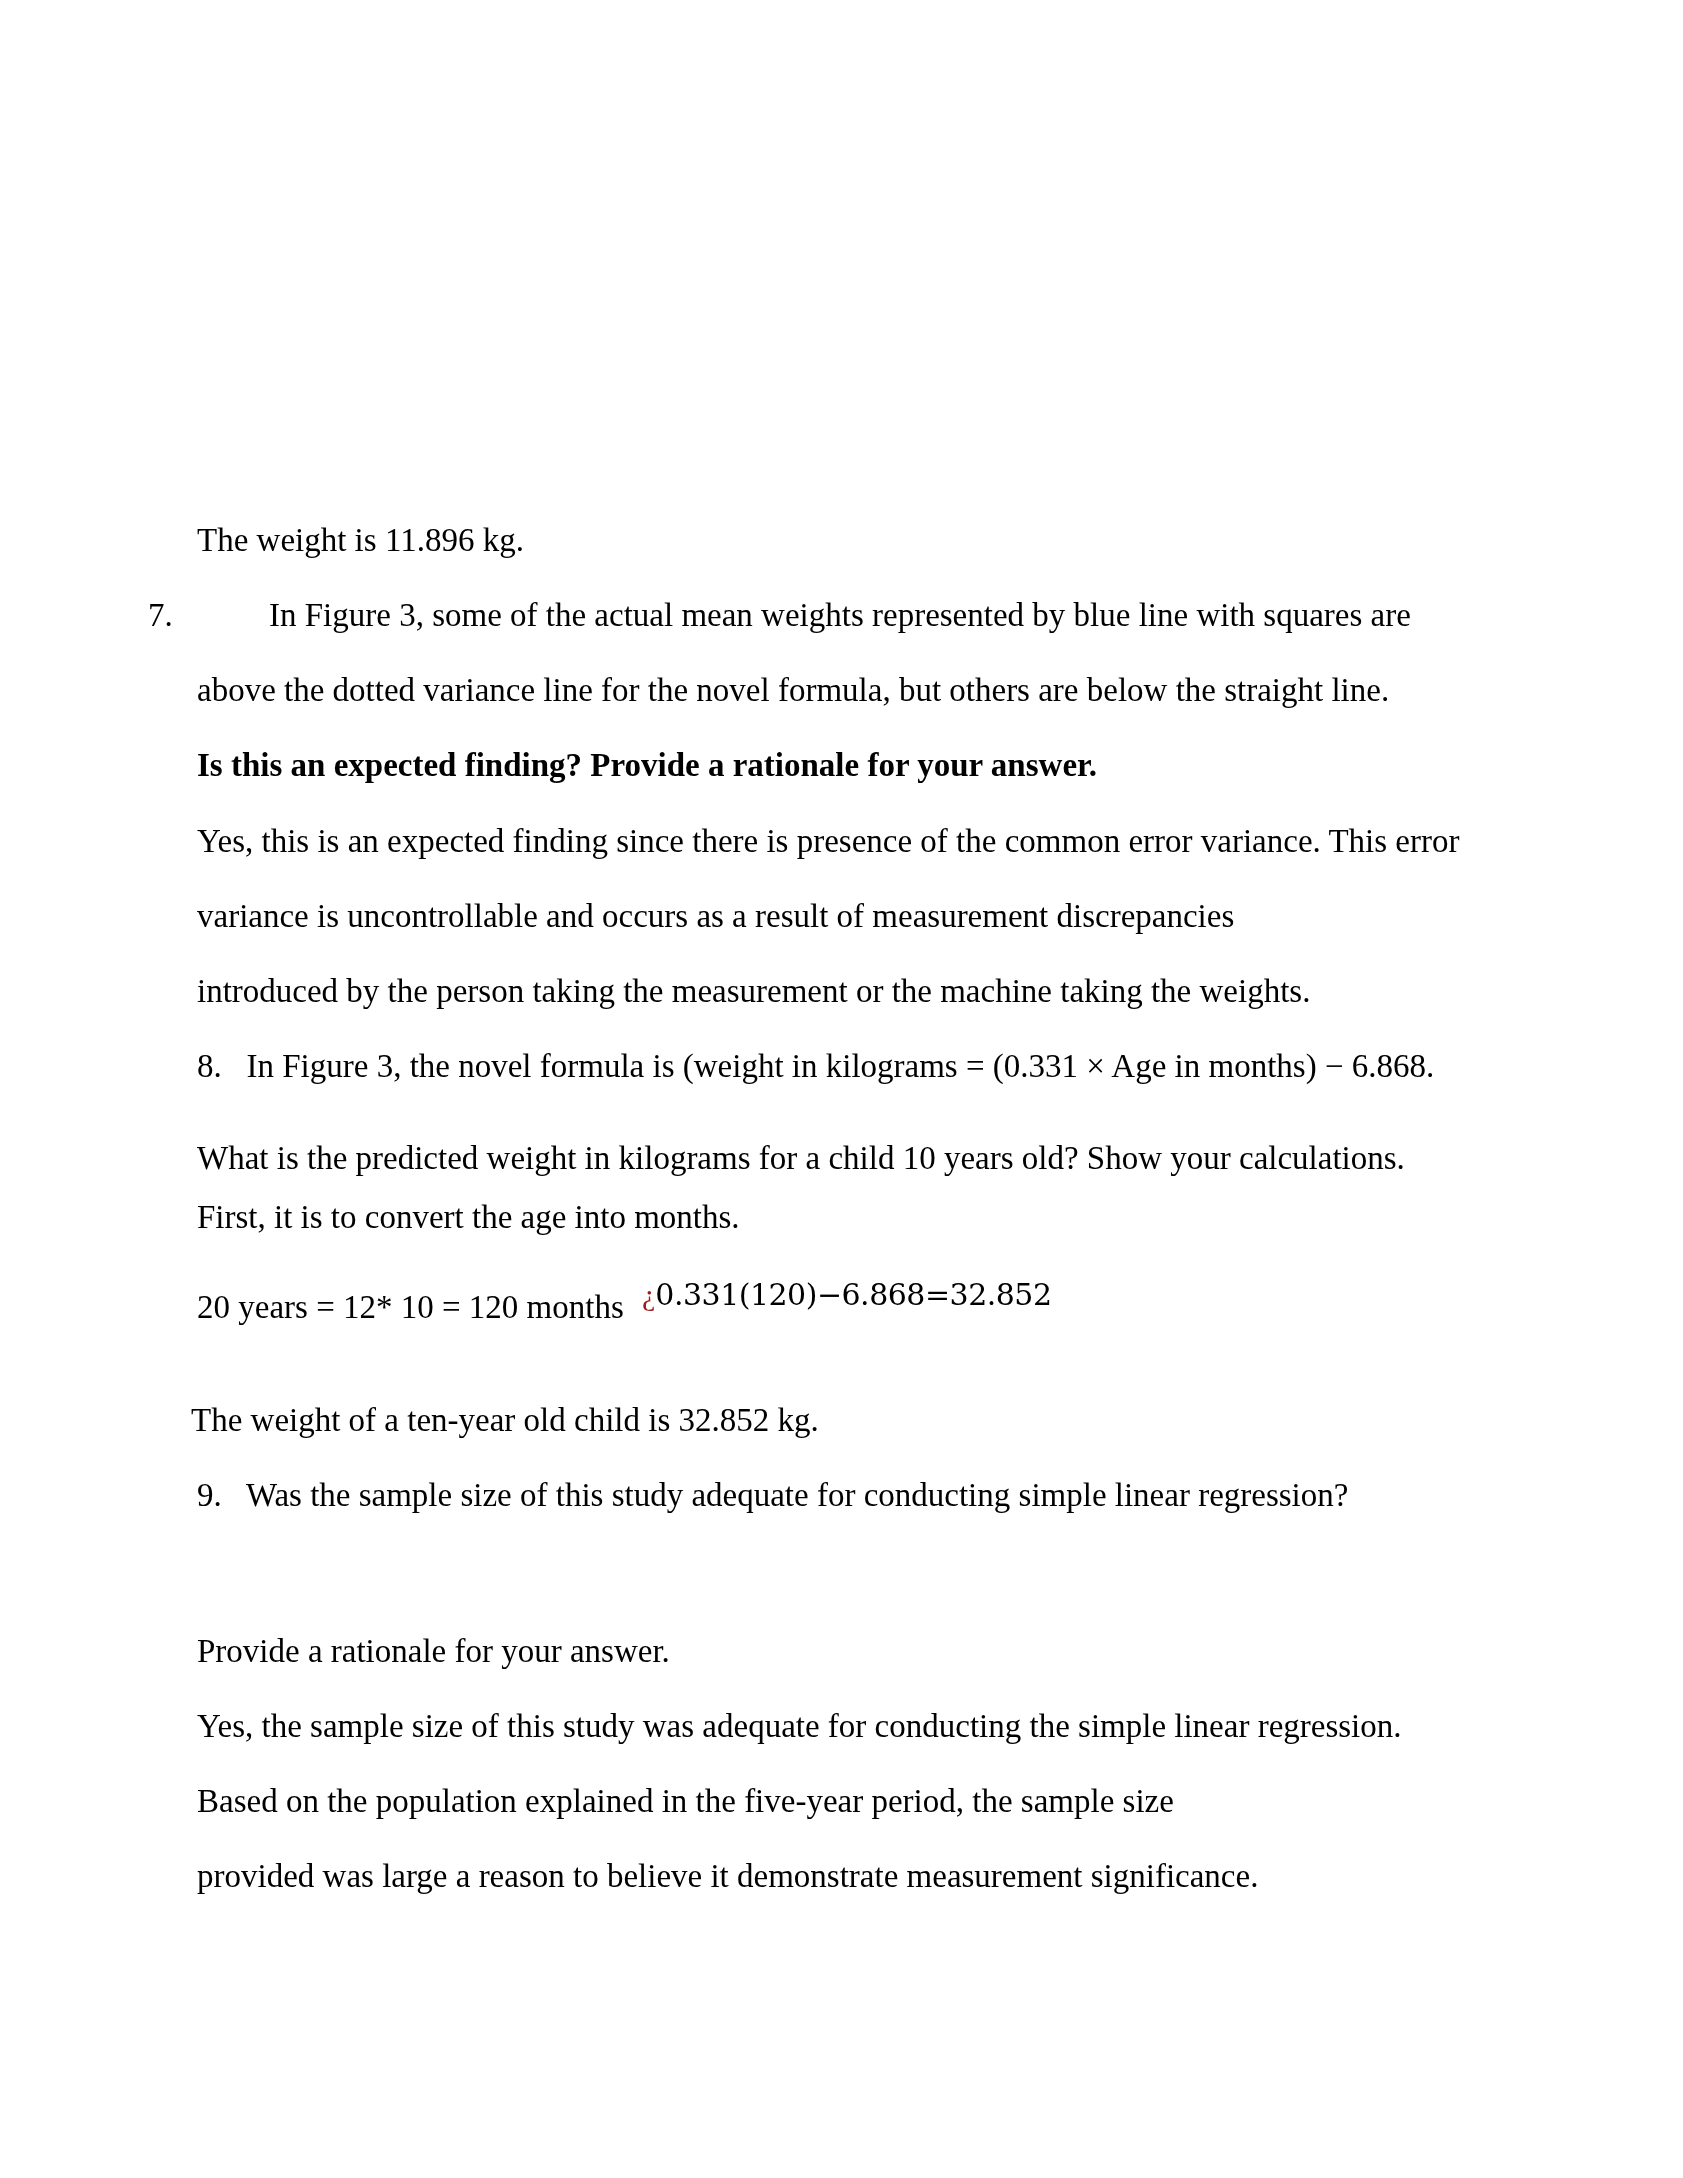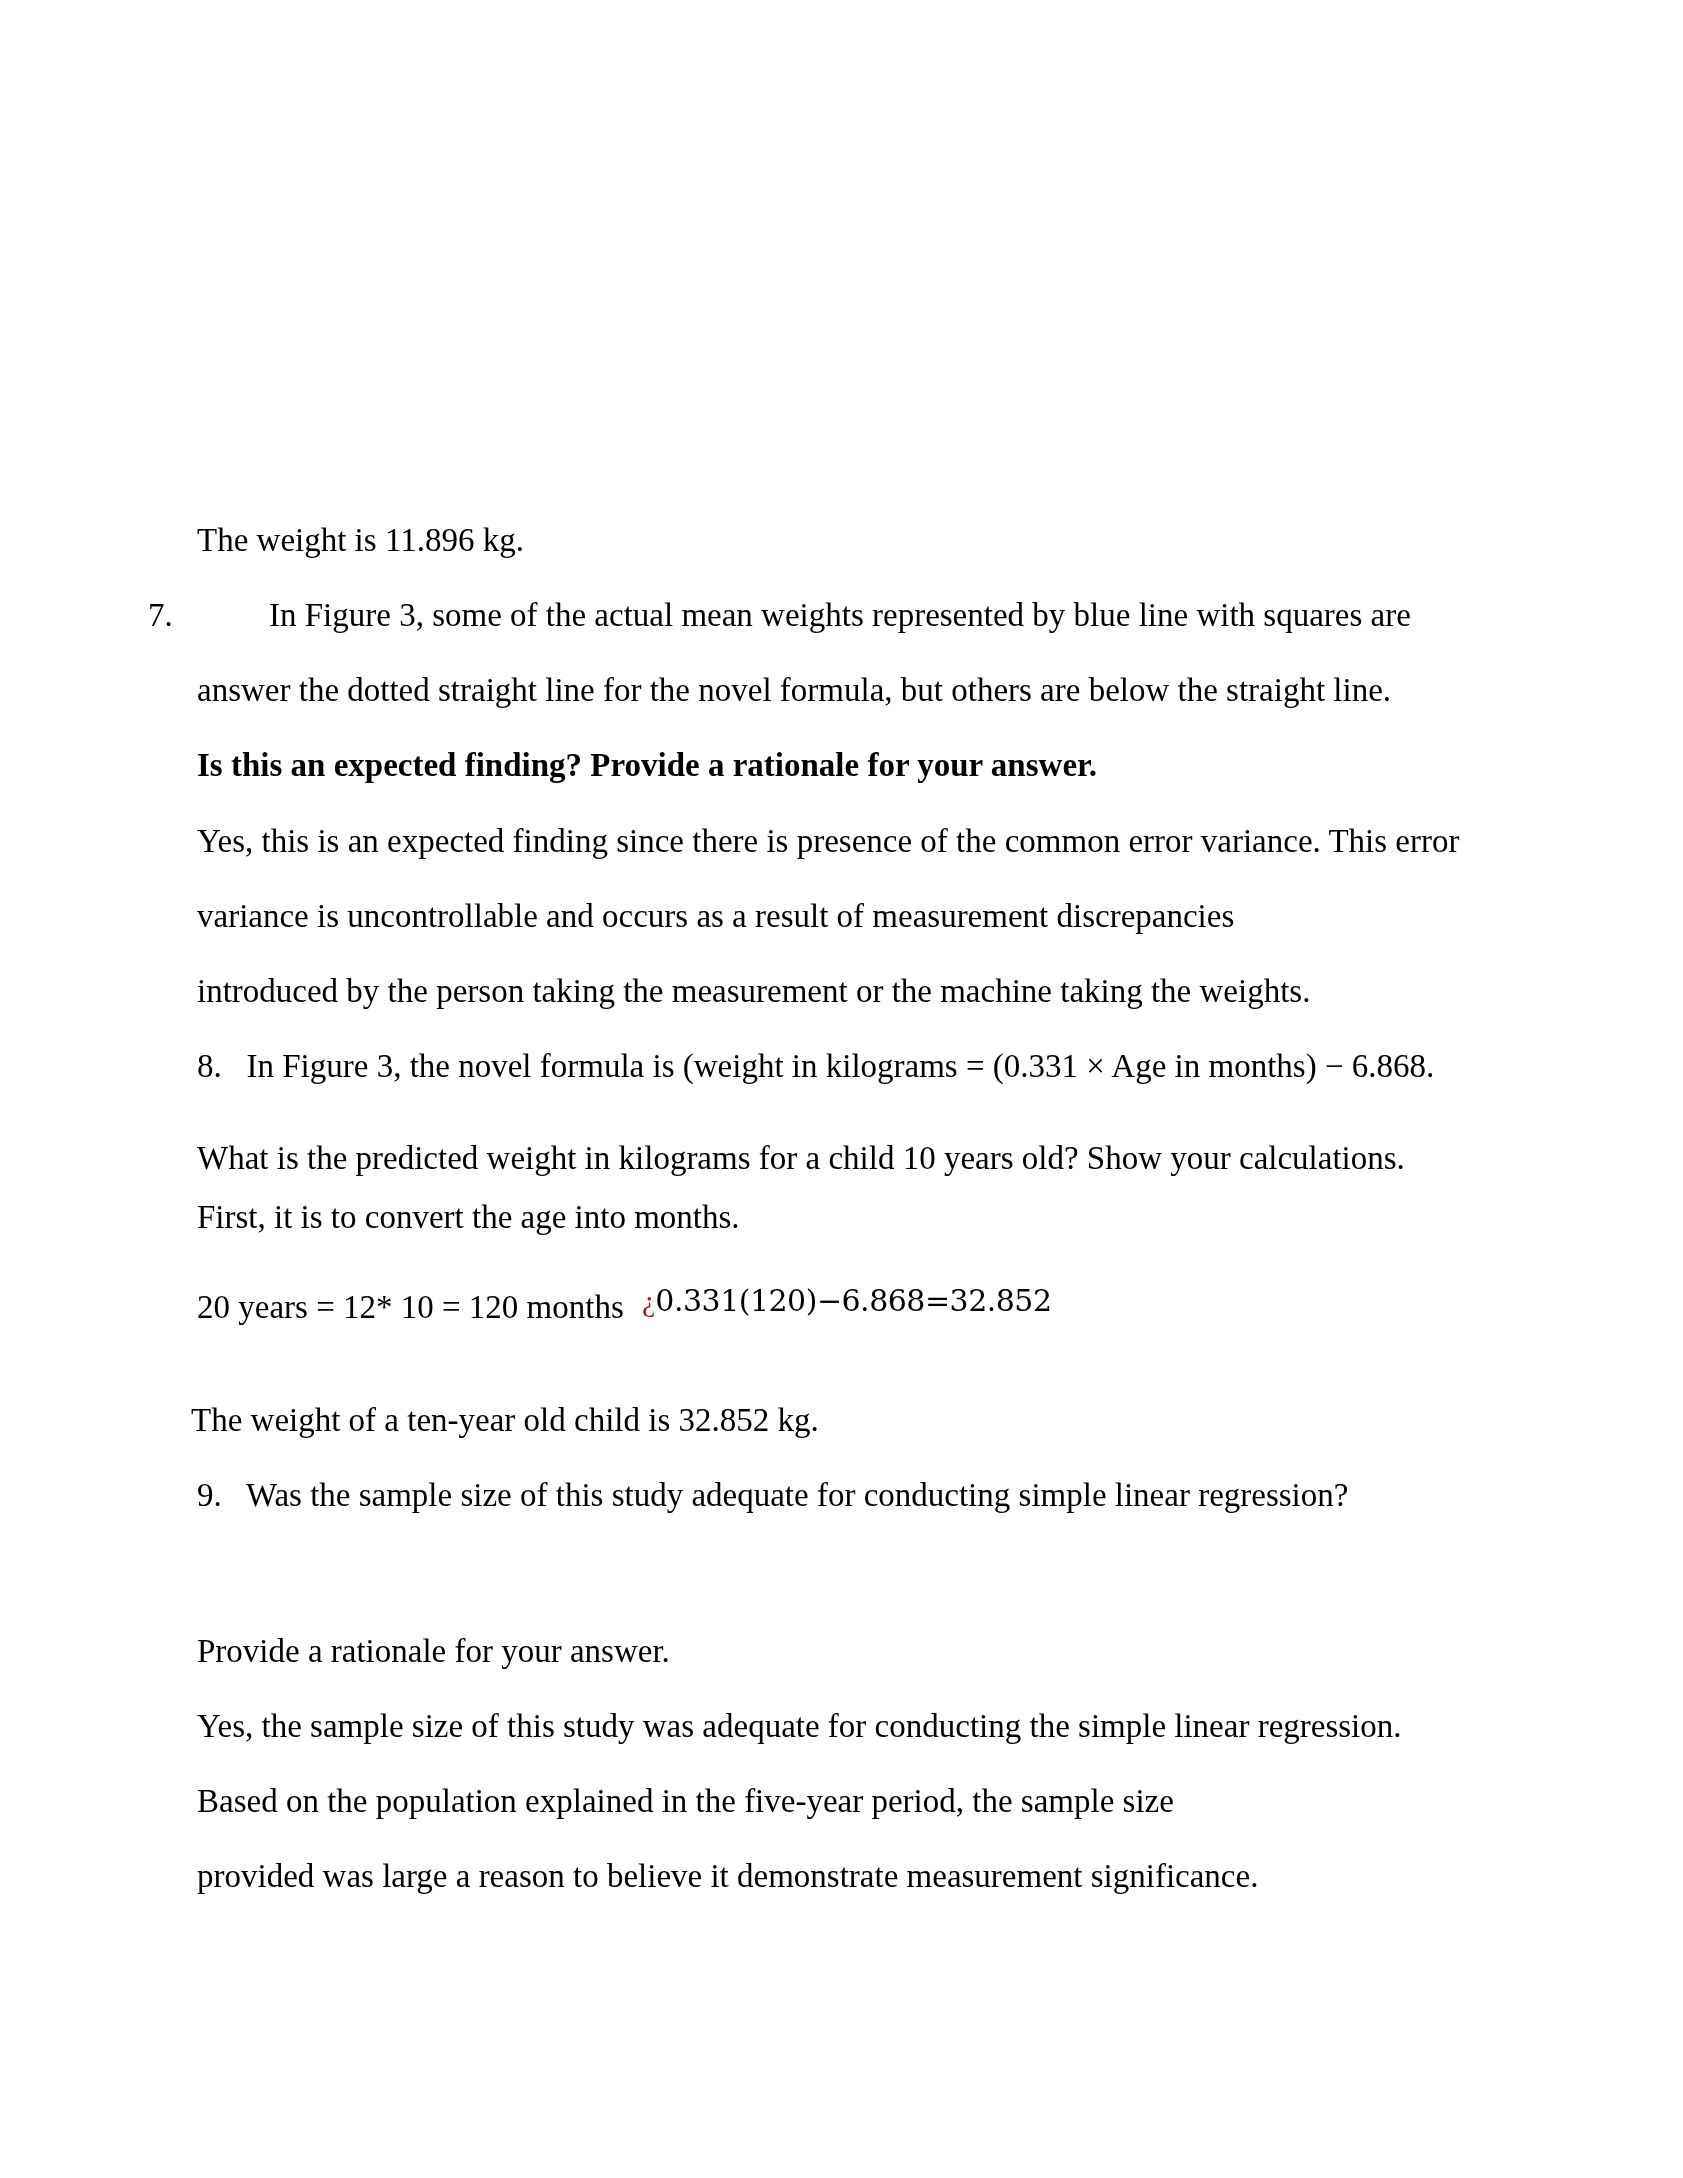--- a/index.html
+++ b/index.html
@@ -1,32 +1,32 @@
 <!DOCTYPE html>
 <html><head>
   <meta charset="utf-8">
   <style>
     html, body { margin: 0; padding: 0; background: #ffffff; }
     body { width: 1683px; height: 2178px; position: relative; overflow: hidden;
            font-family: "Liberation Serif", "DejaVu Serif", serif; color: #000; }
     .line { position: absolute; font-size: 33px; line-height: 40px; white-space: nowrap; }
     .num { position: absolute; font-size: 33px; line-height: 40px; }
-    .math { position: absolute; font-size: 33px; line-height: 52px; white-space: nowrap; }
+    .math { position: absolute; font-size: 33px; line-height: 40px; white-space: nowrap; }
     .inv-q { color: #9b1c1c; font-size: 30px; }
     .math-body { font-family: "DejaVu Serif", "Liberation Serif", serif; font-size: 30px; letter-spacing: -0.5px; }
   </style>
 </head>
 <body>
 
 <div>
   <div class="line" style="left:197px; top:520px;">The weight is 11.896 kg.</div>
 
   <div class="num" style="left:148px; top:595px;">7.</div>
   <div class="line" style="left:269px; top:595px;">In Figure 3, some of the actual mean weights represented by blue line with squares are</div>
-  <div class="line" style="left:197px; top:670px;">answer the dotted straight line for the novel formula, but others are below the straight line.</div>
+  <div class="line" style="left:197px; top:670px;">above the dotted variance line for the novel formula, but others are below the straight line.</div>
   <div class="line" style="left:197px; top:745px;font-weight:bold;">Is this an expected finding? Provide a rationale for your answer.</div>
 
   <div class="line" style="left:197px; top:821px;">Yes, this is an expected finding since there is presence of the common error variance. This error</div>
   <div class="line" style="left:197px; top:896px;">variance is uncontrollable and occurs as a result of measurement discrepancies</div>
   <div class="line" style="left:197px; top:971px;">introduced by the person taking the measurement or the machine taking the weights.</div>
 
   <div class="line" style="left:197px; top:1046px; white-space:pre;">8.   In Figure 3, the novel formula is (weight in kilograms = (0.331 × Age in months) − 6.868.</div>
   <div class="line" style="left:197px; top:1122px;margin-top:16px;">What is the predicted weight in kilograms for a child 10 years old? Show your calculations.</div>
 
   <div class="line" style="left:197px; top:1197px;">First, it is to convert the age into months.</div>

